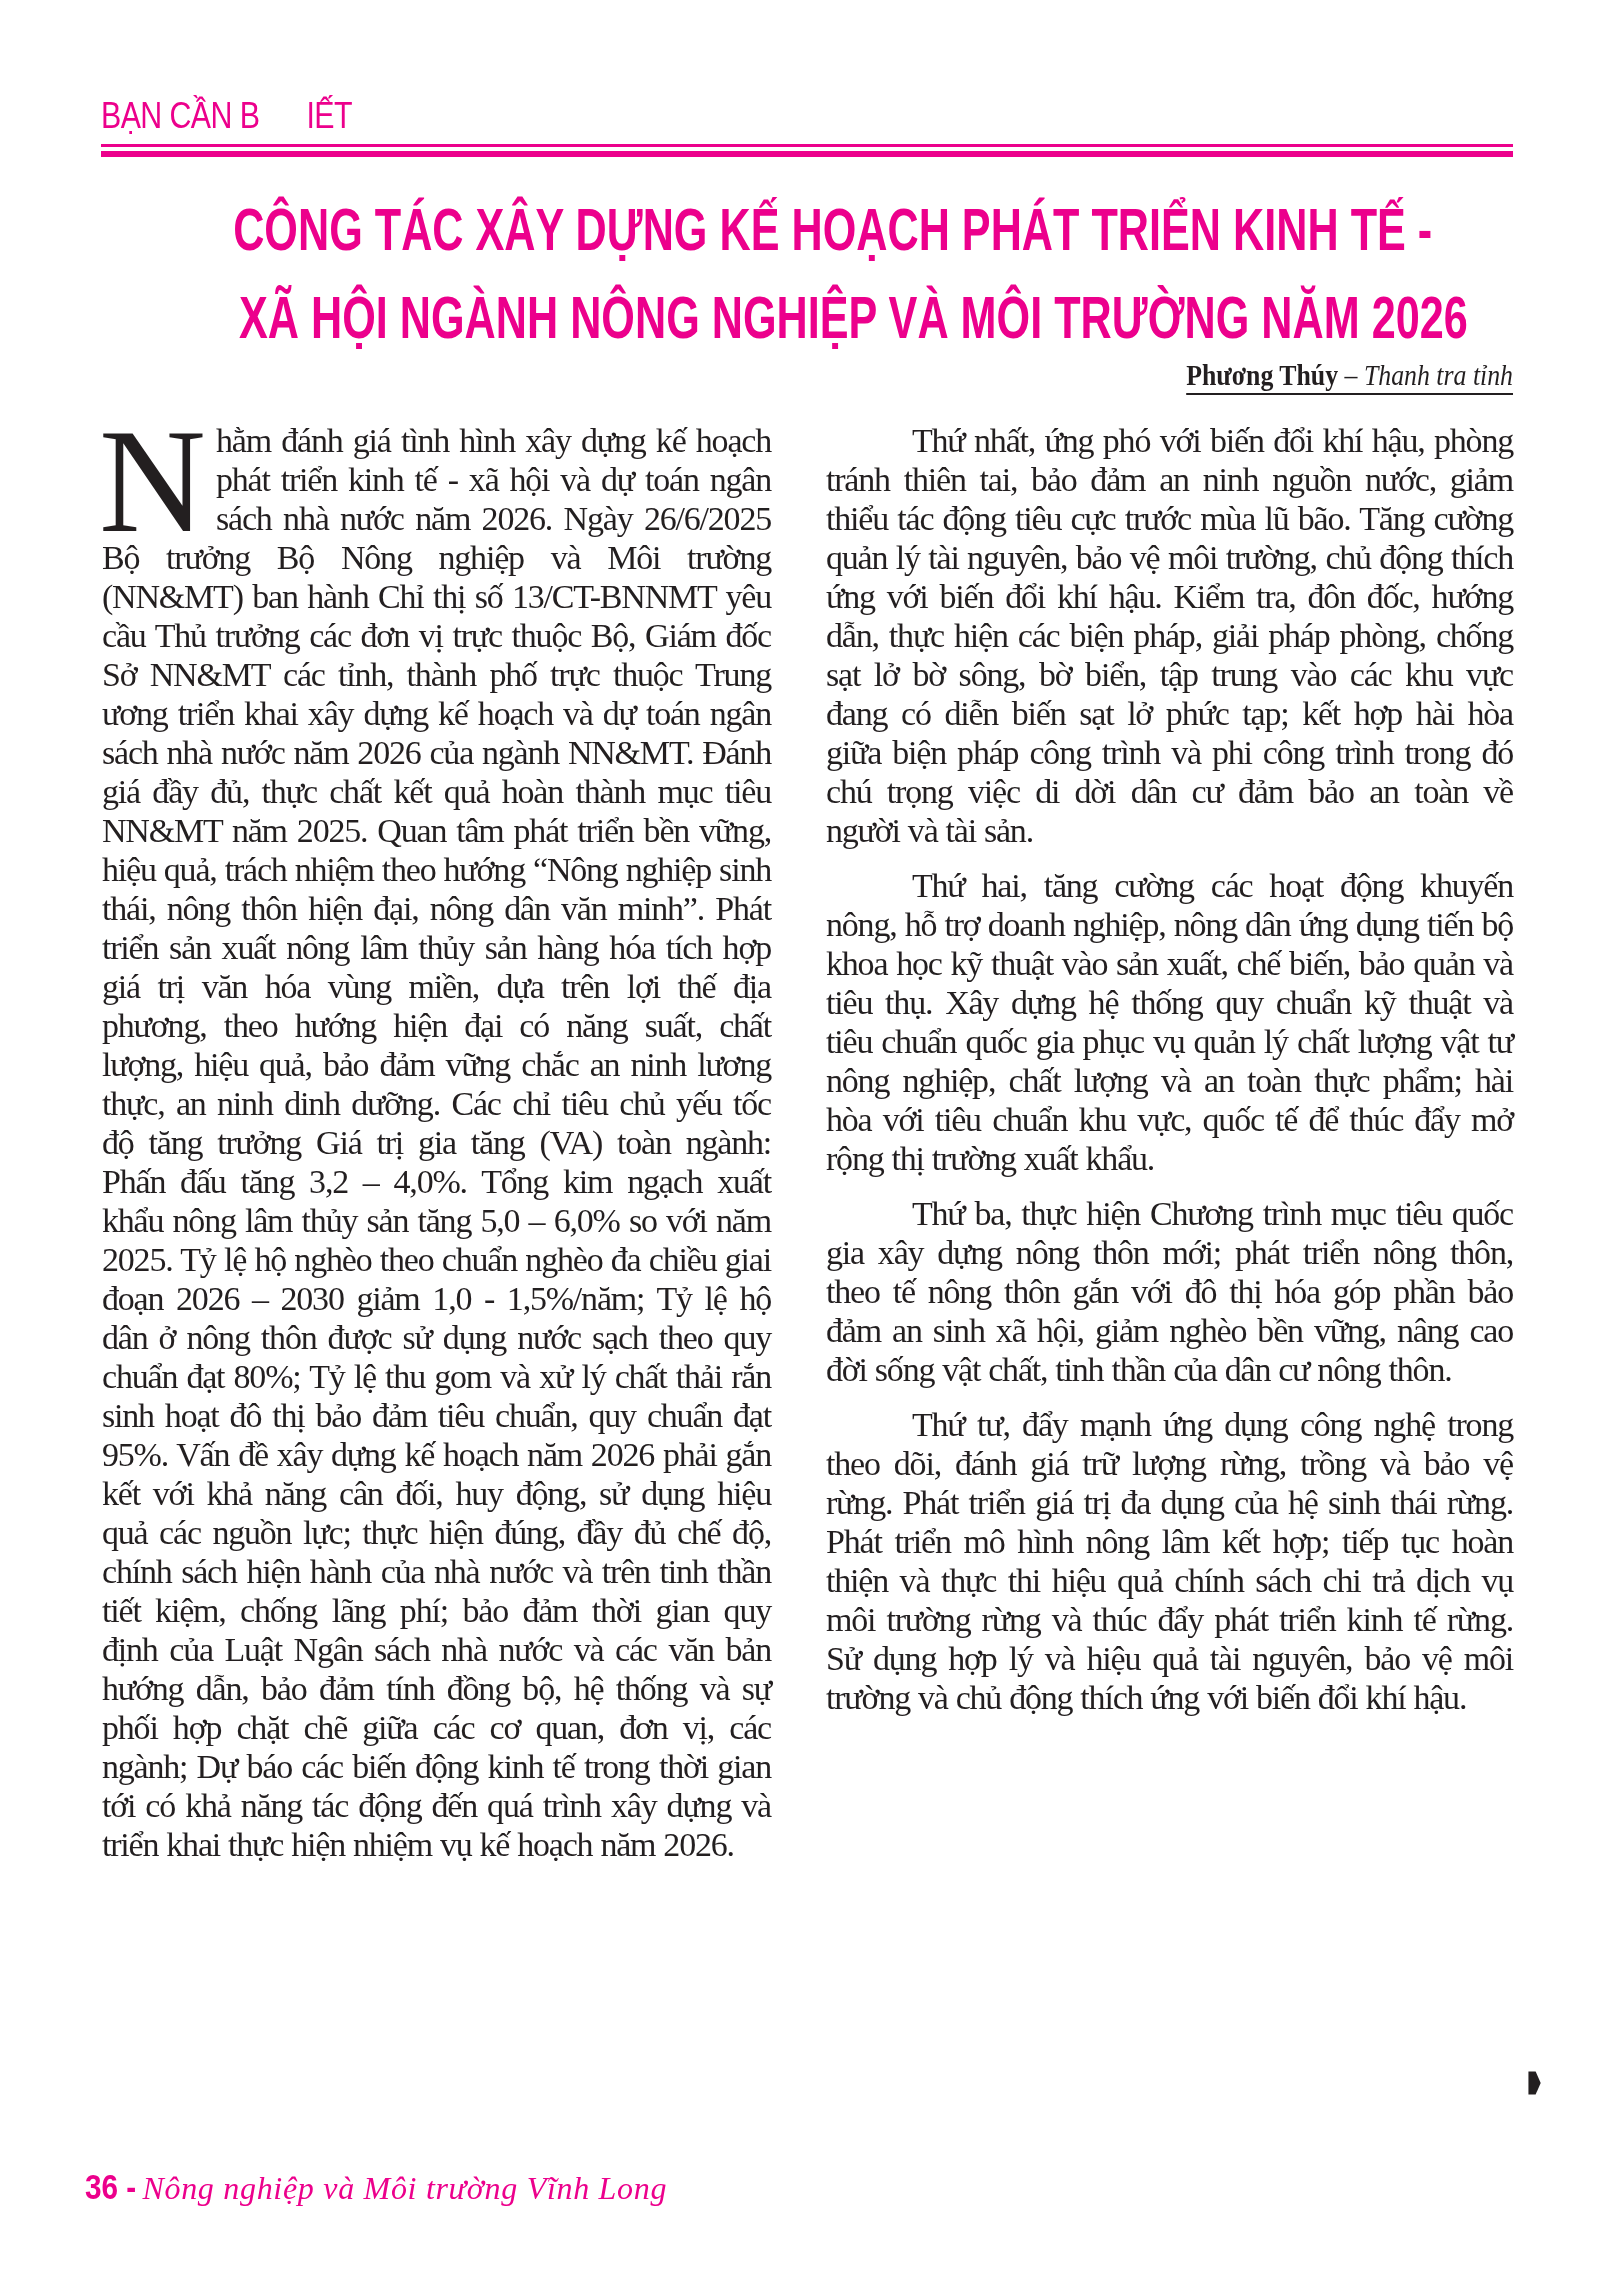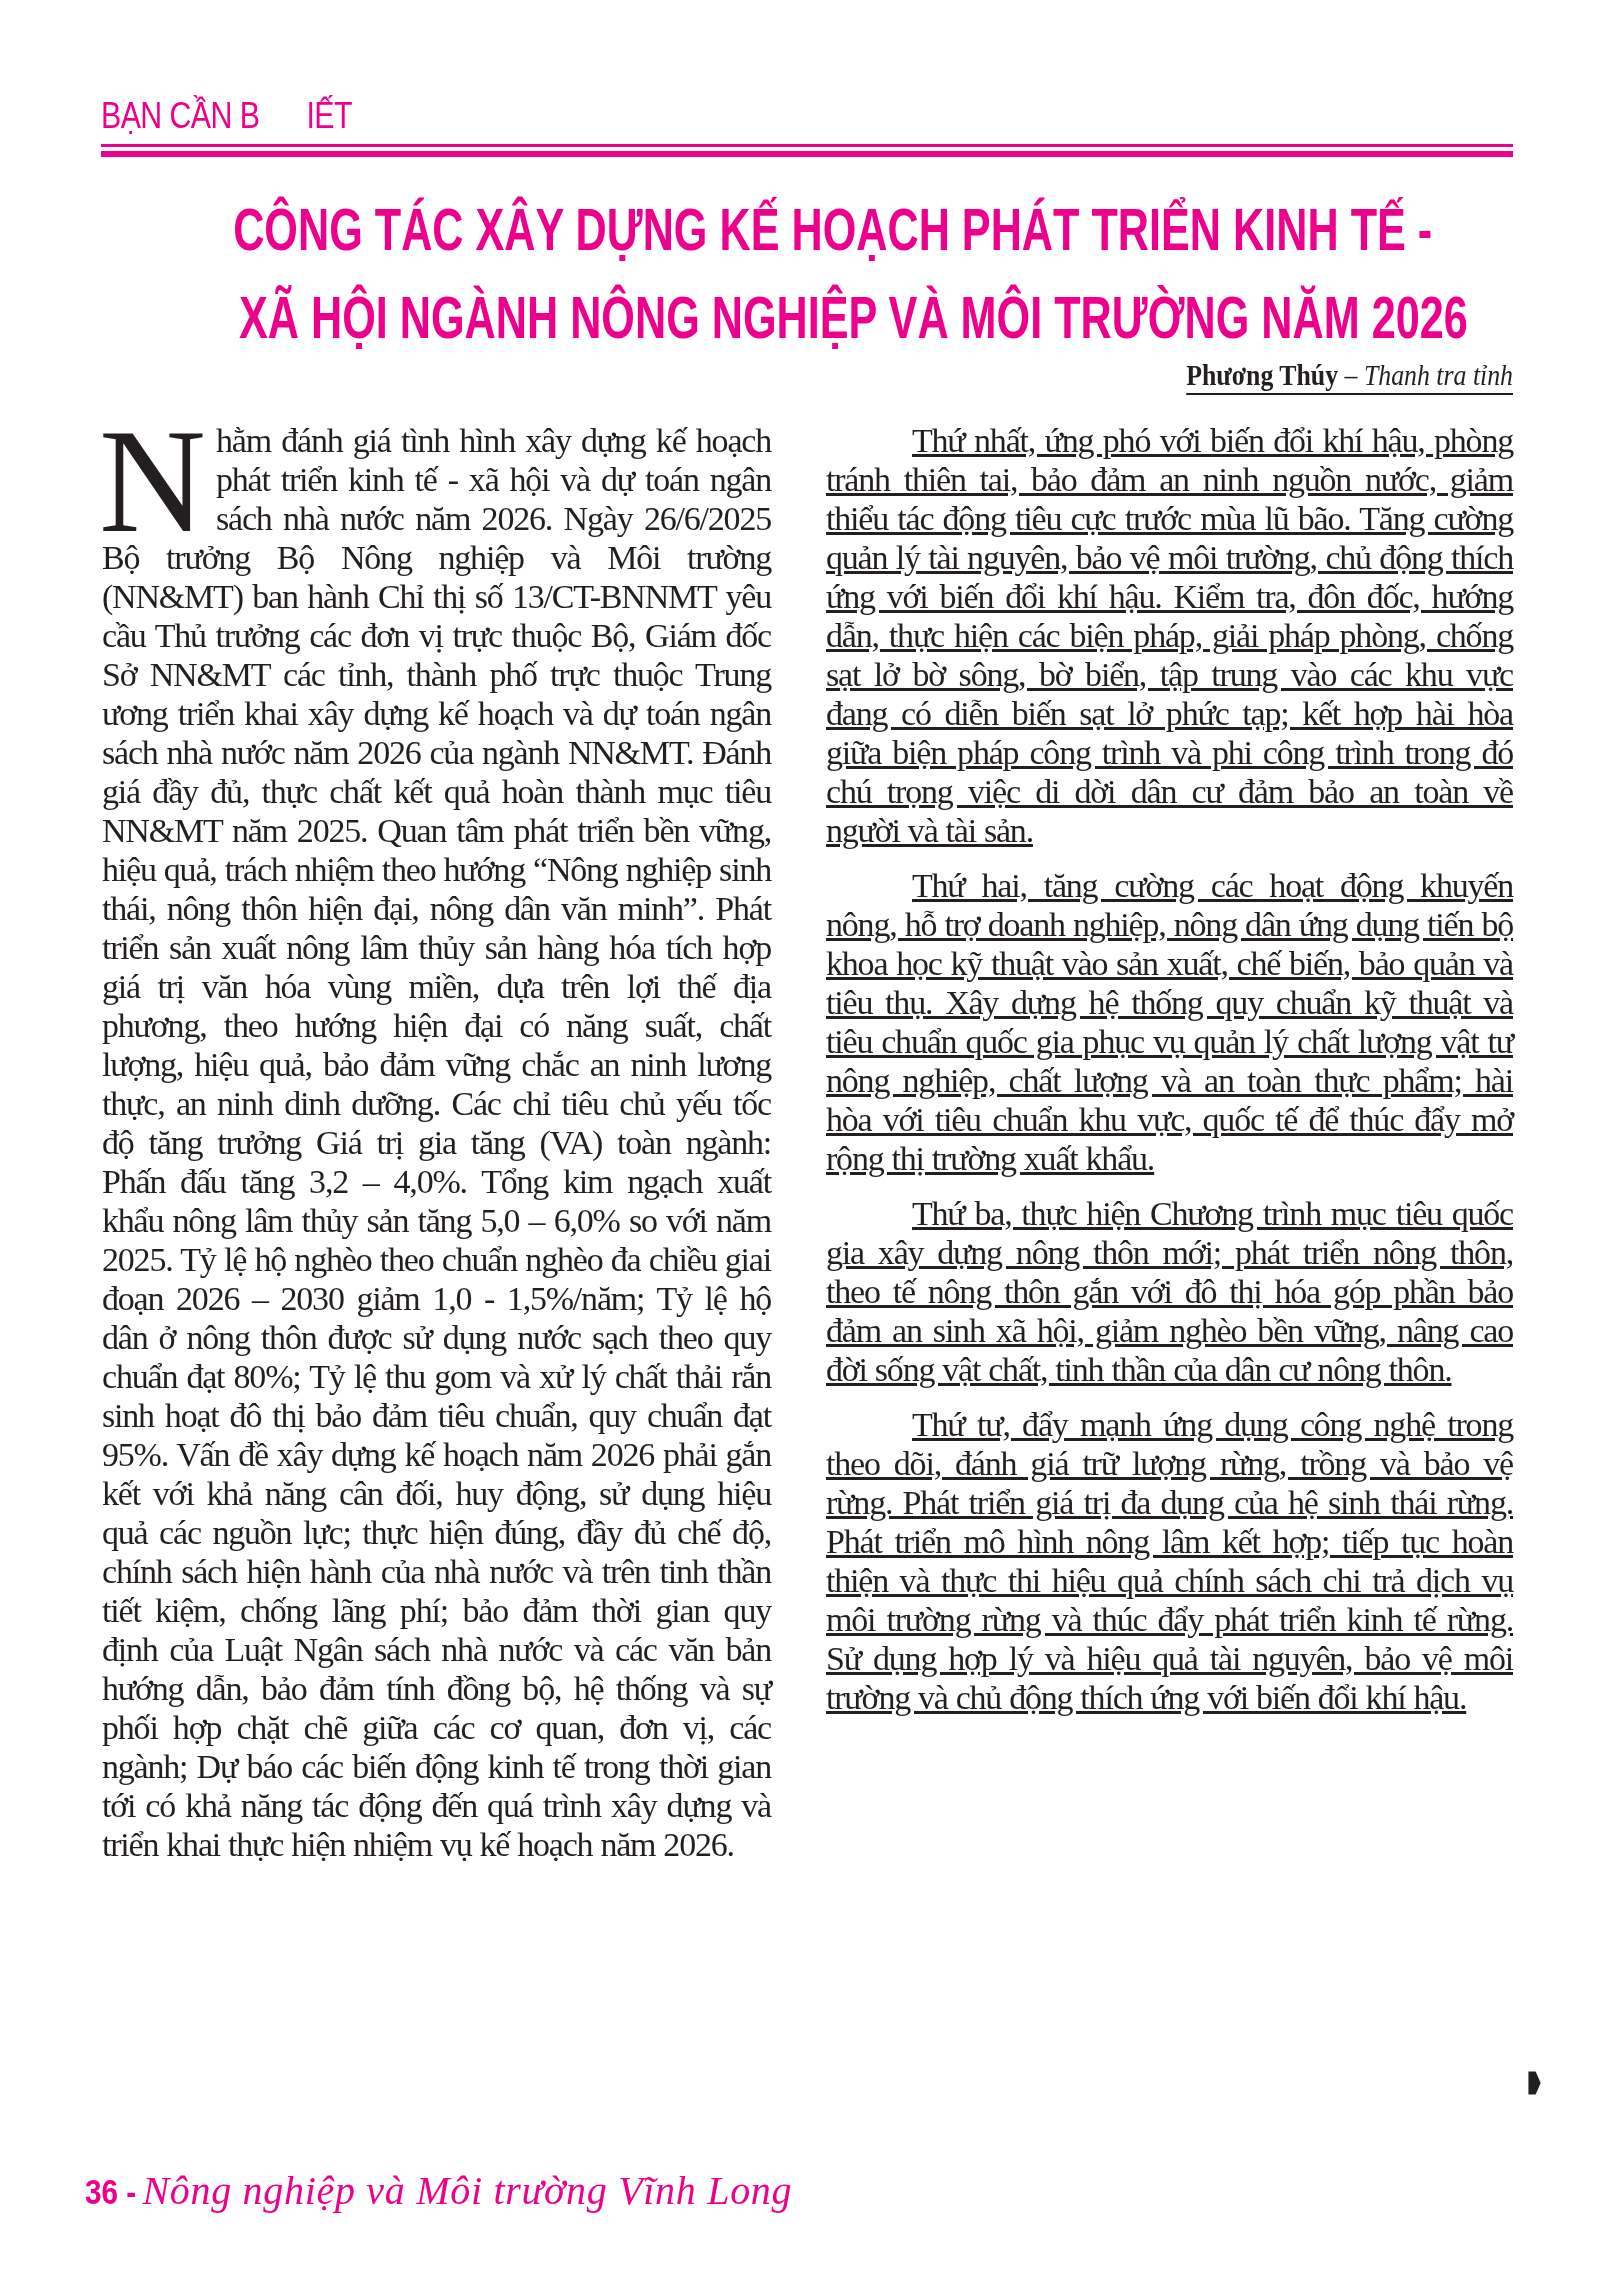--- a/index.html
+++ b/index.html
@@ -24,35 +24,35 @@
     transform: scaleX(0.86); transform-origin: right top; white-space: nowrap;
   }
   .byline b { font-weight: bold; }
   .byline i { font-style: italic; }
   .col {
     position: absolute; top: 421px;
     font-family: "Liberation Serif", serif; font-size: 34px; line-height: 39px;
     text-align: justify; color: #231f20;
   }
   .col-left { left: 102px; width: 669px; }
-  .col-right { left: 826px; width: 687px; text-decoration: underline; }
+  .col-right { left: 826px; width: 687px; }
   .col p { margin: 0; letter-spacing: -1.2px; word-spacing: 0.7px; }
   .col-right p { text-indent: 86px; margin-bottom: 16px; }
   .dropcap {
     float: left; font-family: "Liberation Serif", serif; font-size: 148px; line-height: 108px;
     margin: 5.8px 10px 0 -2.9px; color: #231f20; letter-spacing: 0;
   }
   .continue-arrow {
     position: absolute; left: 1527px; top: 2070px; width: 14.4px; height: 26px;
   }
   .footer {
     position: absolute; left: 85px; top: 2167px; color: #ec008c; white-space: nowrap;
   }
   .footer .page-num { font-family: "Liberation Sans", sans-serif; font-weight: bold; font-size: 35px; display: inline-block; transform: scaleX(0.85); transform-origin: left; }
-  .footer .pub-name { font-family: "Liberation Serif", serif; font-style: italic; font-size: 40px; margin-left: -5.8px; letter-spacing: 0.7px; }
+  .footer .pub-name { font-family: "Liberation Serif", serif; font-style: italic; font-size: 32px; margin-left: -5.8px; letter-spacing: 0.7px; }
 </style>
 </head>
 <body>
 
 <div class="section-label">BẠN CẦN B      IẾT</div>
 <div class="rule-thin"></div>
 <div class="rule-thick"></div>
 
 <h1 class="headline" style="margin:0;">
   <span>CÔNG TÁC XÂY DỰNG KẾ HOẠCH PHÁT TRIỂN KINH TẾ -</span><br>

